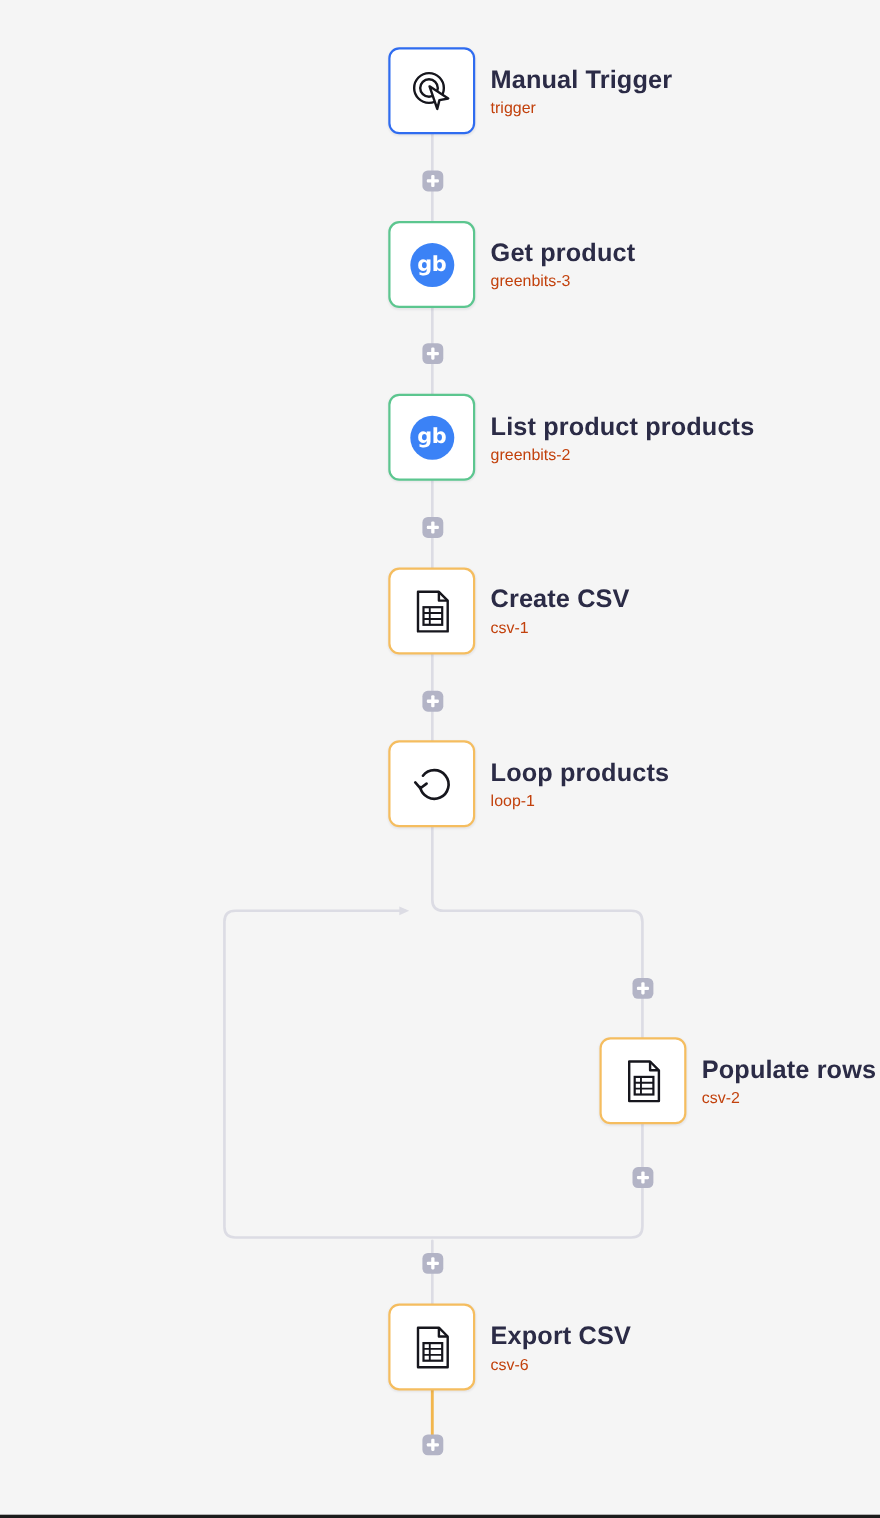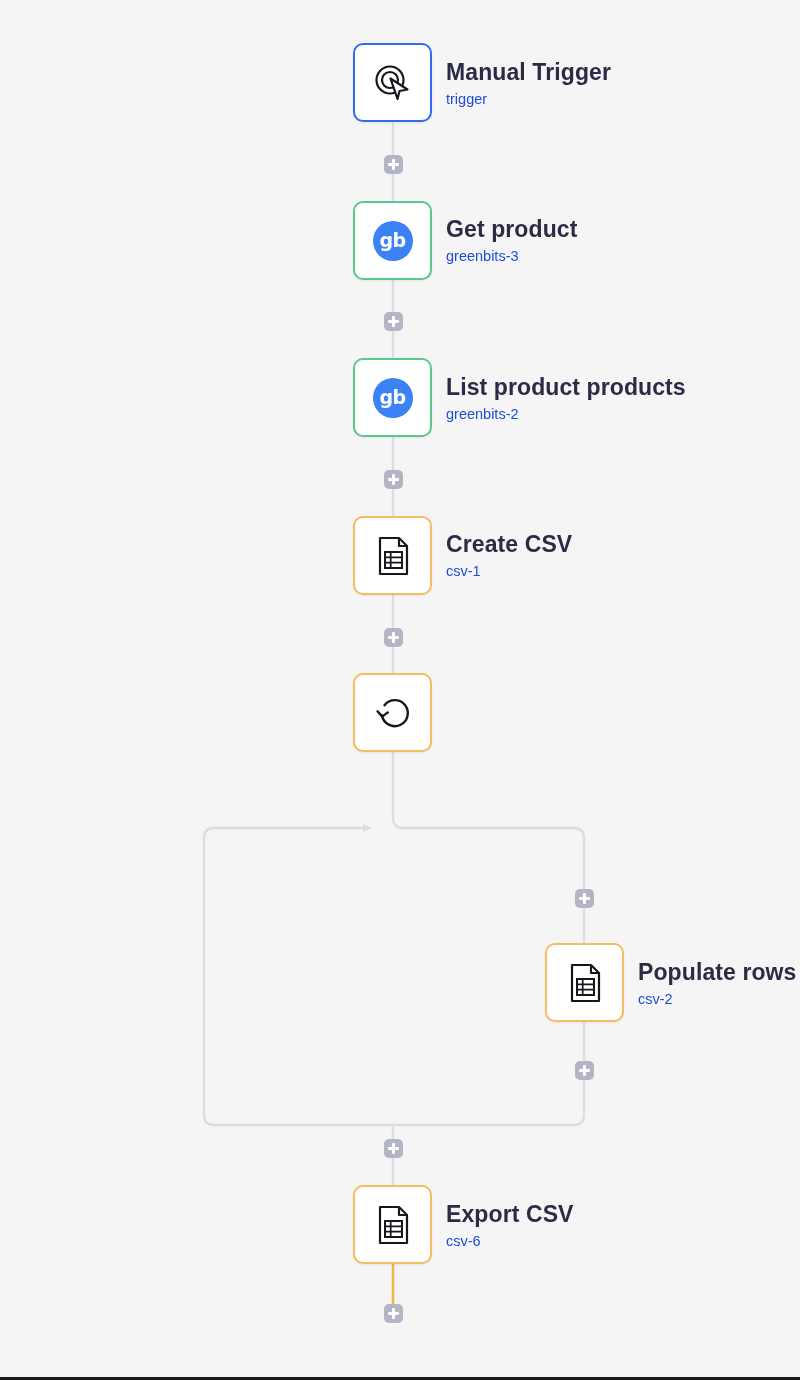--- a/index.html
+++ b/index.html
@@ -70,21 +70,21 @@
   }
   .node-title {
     font-size: 23px;
     font-weight: bold;
     color: #2b2b46;
     line-height: 1.35;
     letter-spacing: 0.1px;
   }
   .node-subtitle {
     font-size: 14.5px;
-    color: #1d4ed8;
+    color: #c2410c;
     line-height: 1.45;
     margin-top: 1px;
   }
 
   
   .plus-btn {
     position: absolute;
     width: 19px;
     height: 19px;
     border-radius: 5px;
@@ -184,20 +184,24 @@
   </div>
 
   <div class="node accent-orange" style="left:353px; top:673px;">
     <span>
       <svg class="node-icon" viewBox="0 0 48 48" fill="none" stroke="#16161d" stroke-width="2.4" stroke-linecap="round" stroke-linejoin="round">
         <path d="M15.5,16.2 A13,13 0 1 1 13,26.5"></path>
         <path d="M8.5,22.3 L13.2,27.6 L18.8,23.4" stroke-linejoin="round"></path>
       </svg>
     </span>
   </div>
+  <div class="node-label" style="left:446px; top:687px;">
+    <div class="node-title">Loop products</div>
+    <div class="node-subtitle">loop-1</div>
+  </div>
 
   <div class="node accent-orange" style="left:545px; top:943px;">
     <span>
       <svg class="node-icon" viewBox="0 0 48 48" fill="none">
         <path d="M11,6 L30,6 L38,14 L38,42 L11,42 Z" fill="#ffffff" stroke="#16161d" stroke-width="2.2" stroke-linejoin="round"></path>
         <path d="M30,6 L30,14 L38,14" fill="none" stroke="#16161d" stroke-width="2.2" stroke-linejoin="round"></path>
         <rect x="16" y="20" width="17" height="16" fill="none" stroke="#16161d" stroke-width="2"></rect>
         <path d="M16,25.3 L33,25.3 M16,30.7 L33,30.7 M21.7,20 L21.7,36" stroke="#16161d" stroke-width="1.7"></path>
       </svg>
     </span>

